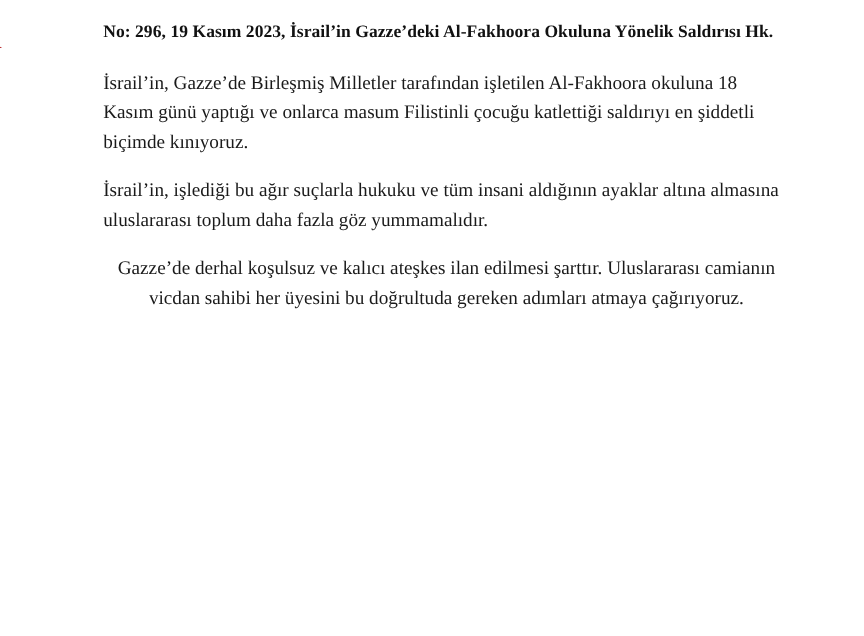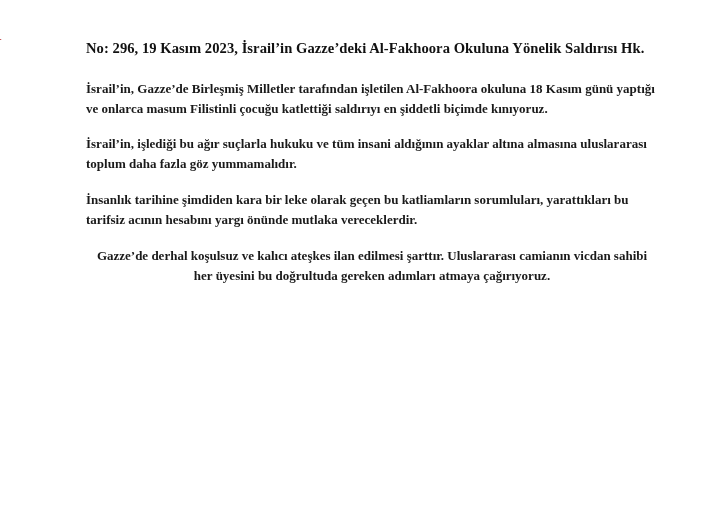--- a/index.html
+++ b/index.html
@@ -47,54 +47,52 @@
     transform-origin: left top;
     background: #c8484c;
   }
 
   .page {
     position: absolute;
     top: 0;
     left: 0;
     right: 0;
     bottom: 0;
-    padding: 38px 62px 0 86px;
+    padding: 17px 62px 0 86px;
     box-sizing: border-box;
   }
 
   .doc-title {
     font-size: 14.6px;
     font-weight: bold;
     line-height: 1.42;
     margin: 0 0 20px 0;
     letter-spacing: 0.05px;
     color: #111111;
   }
 
   .doc-paragraph {
-    font-size: 13px;
+    font-size: 16px;
     line-height: 1.53;
     margin: 0 0 16px 0;
     text-align: left;
     color: #1a1a1a;
-    font-weight: bold;
   }
   .doc-paragraph:last-child {
     margin-bottom: 0;
     text-align: center;
   }
 </style>
 </head>
 <body>
 
 <div class="corner-ribbon">
   <div class="ribbon-band ribbon-band-1"></div>
   <div class="ribbon-band ribbon-band-2"></div>
 </div>
 
 <div class="page">
   <h1 class="doc-title">No: 296, 19 Kasım 2023, İsrail’in Gazze’deki Al-Fakhoora Okuluna Yönelik Saldırısı Hk.</h1>
 
   <p class="doc-paragraph">İsrail’in, Gazze’de Birleşmiş Milletler tarafından işletilen Al-Fakhoora okuluna 18 Kasım günü yaptığı ve onlarca masum Filistinli çocuğu katlettiği saldırıyı en şiddetli biçimde kınıyoruz.</p>
   <p class="doc-paragraph">İsrail’in, işlediği bu ağır suçlarla hukuku ve tüm insani aldığının ayaklar altına almasına uluslararası toplum daha fazla göz yummamalıdır.</p>
-  <p class="doc-paragraph">İnsanlık tarihine şimdiden kara bir leke olarak geçen bu katliamların sorumluları, yarattıkları bu tarifsiz acının hesabını yargı önünde mutlaka vereceklerdir.</p>
   <p class="doc-paragraph">Gazze’de derhal koşulsuz ve kalıcı ateşkes ilan edilmesi şarttır. Uluslararası camianın vicdan sahibi her üyesini bu doğrultuda gereken adımları atmaya çağırıyoruz.</p>
 </div>
 
 </body></html>

